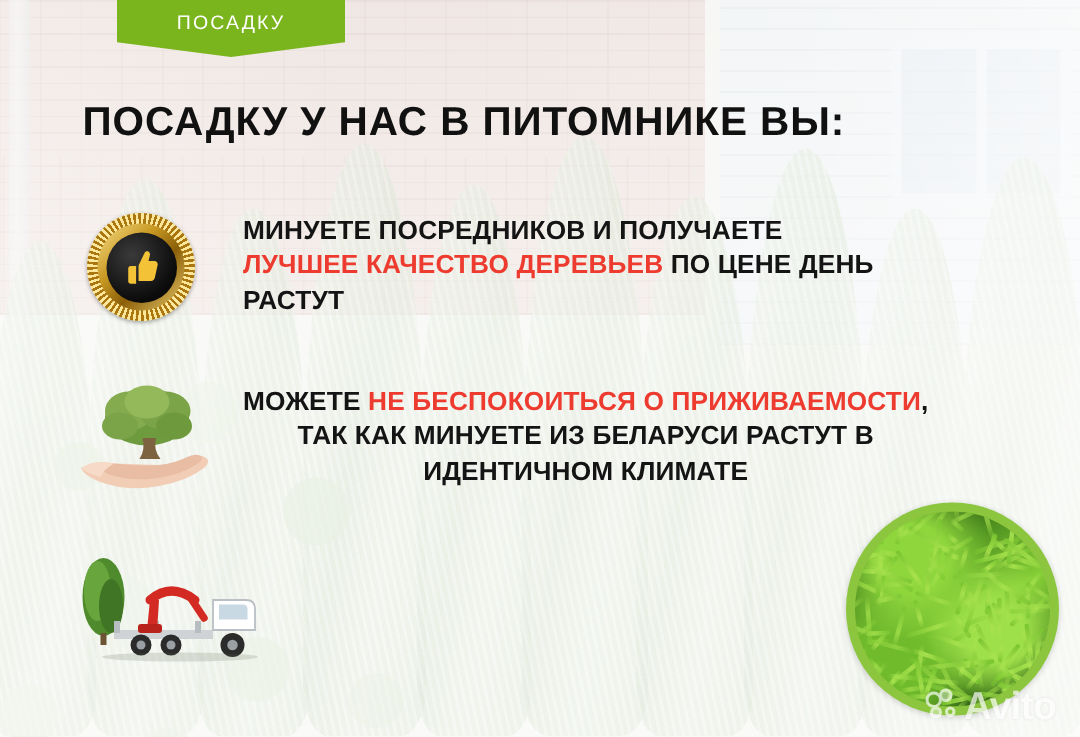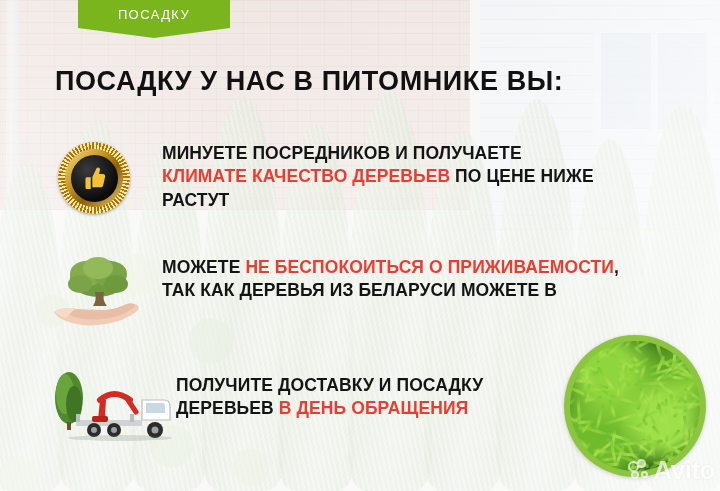--- a/index.html
+++ b/index.html
@@ -163,21 +163,21 @@
     color: #111111;
     letter-spacing: 0.6px;
     white-space: nowrap;
     line-height: 1;
   }
 
   
   .rows { position: absolute; left: 0; top: 0; width: 720px; height: 491px; }
   .row { position: absolute; display: flex; align-items: flex-start; }
   .row-1 { left: 44px; top: 136px; }
-  .row-2 { left: 44px; top: 250px; }
+  .row-2 { left: 44px; top: 250px; text-align: center; }
   .row-3 { left: 36px; top: 360px; }
 
   .row-icon {
     position: relative;
     flex: 0 0 auto;
     width: 118px;
     height: 86px;
   }
   .row-3 .row-icon { width: 140px; }
 
@@ -261,21 +261,21 @@
     background: linear-gradient(90deg, rgba(170,228,78,0) 0%, #a8e24e 35%, #77c32f 100%);
     height: 3px;
     border-radius: 2px;
     transform-origin: left center;
     opacity: .92;
   }
 
   
   .avito {
     position: absolute;
-    right: 5px; bottom: 8px;
+    right: 16px; bottom: 8px;
     display: flex;
     align-items: center;
     gap: 3px;
     opacity: .72;
     pointer-events: none;
   }
   .avito-dots { position: relative; width: 22px; height: 22px; }
   .avito-dots i {
     position: absolute; border-radius: 50%; display: block;
     border: 2px solid rgba(255,255,255,.95);
@@ -342,21 +342,21 @@
               </svg>
             </div>
           </div>
         </div>
       </div>
       <div class="row-text">
         <div>
           <span>МИНУЕТЕ ПОСРЕДНИКОВ И ПОЛУЧАЕТЕ</span>
         </div>
         <div>
-          <span class="hl">КЛИМАТЕ КАЧЕСТВО ДЕРЕВЬЕВ</span><span> ПО ЦЕНЕ НИЖЕ</span>
+          <span class="hl">ЛУЧШЕЕ КАЧЕСТВО ДЕРЕВЬЕВ</span><span> ПО ЦЕНЕ ДЕНЬ</span>
         </div>
         <div>
           <span>РАСТУТ</span>
         </div>
       </div>
     </div>
 
     <div class="row row-2">
       <div class="row-icon">
         <div class="handtree">
@@ -375,21 +375,24 @@
             <path d="M26 57 q16 2 30 1 q10 -1 18 -5 q6 -3 10 -1 q2 2 -2 5 q-12 8 -29 10 q-18 2 -31 -3 q-6 -3 -4 -6 q3 -2 8 -1 z" fill="#e8bda4"></path>
             <path d="M4 60 q10 -6 22 -3 q-7 4 -9 9 q-8 -2 -13 -6 z" fill="#f7dac7"></path>
           </svg>
         </div>
       </div>
       <div class="row-text">
         <div>
           <span>МОЖЕТЕ </span><span class="hl">НЕ БЕСПОКОИТЬСЯ О ПРИЖИВАЕМОСТИ</span><span>,</span>
         </div>
         <div>
-          <span>ТАК КАК ДЕРЕВЬЯ ИЗ БЕЛАРУСИ МОЖЕТЕ В</span>
+          <span>ТАК КАК МИНУЕТЕ ИЗ БЕЛАРУСИ РАСТУТ В</span>
+        </div>
+        <div>
+          <span>ИДЕНТИЧНОМ КЛИМАТЕ</span>
         </div>
       </div>
     </div>
 
     <div class="row row-3">
       <div class="row-icon">
         <div class="trucktree">
           <svg viewBox="0 0 140 80" aria-hidden="true">
 
             <ellipse cx="27" cy="34" rx="14" ry="26" fill="#4f8a2c"></ellipse>
@@ -412,28 +415,20 @@
 
             <circle cx="52" cy="66" r="7" fill="#2b2b2b"></circle>
               <circle cx="52" cy="66" r="3" fill="#9aa0a4"></circle>
             <circle cx="72" cy="66" r="7" fill="#2b2b2b"></circle>
               <circle cx="72" cy="66" r="3" fill="#9aa0a4"></circle>
             <circle cx="113" cy="66" r="8" fill="#2b2b2b"></circle>
               <circle cx="113" cy="66" r="3.5" fill="#9aa0a4"></circle>
 
             <ellipse cx="78" cy="74" rx="52" ry="3" fill="rgba(90,100,80,.18)"></ellipse>
           </svg>
-        </div>
-      </div>
-      <div class="row-text">
-        <div>
-          <span>ПОЛУЧИТЕ ДОСТАВКУ И ПОСАДКУ</span>
-        </div>
-        <div>
-          <span>ДЕРЕВЬЕВ </span><span class="hl">В ДЕНЬ ОБРАЩЕНИЯ</span>
         </div>
       </div>
     </div>
   </div>
 
   <div class="circle-photo">
     <div class="circle-photo-inner" id="frond-host">
         <div class="frond" style="left: 24.3696%; top: 4.2711%; width: 14.9618px; transform: rotate(106.144deg); opacity: 0.77;"></div>
         <div class="frond" style="left: 5.86689%; top: 42.5794%; width: 31.51px; transform: rotate(86.1409deg); opacity: 0.7;"></div>
         <div class="frond" style="left: 96.801%; top: 73.5746%; width: 34.9045px; transform: rotate(156.127deg); opacity: 0.94;"></div>

